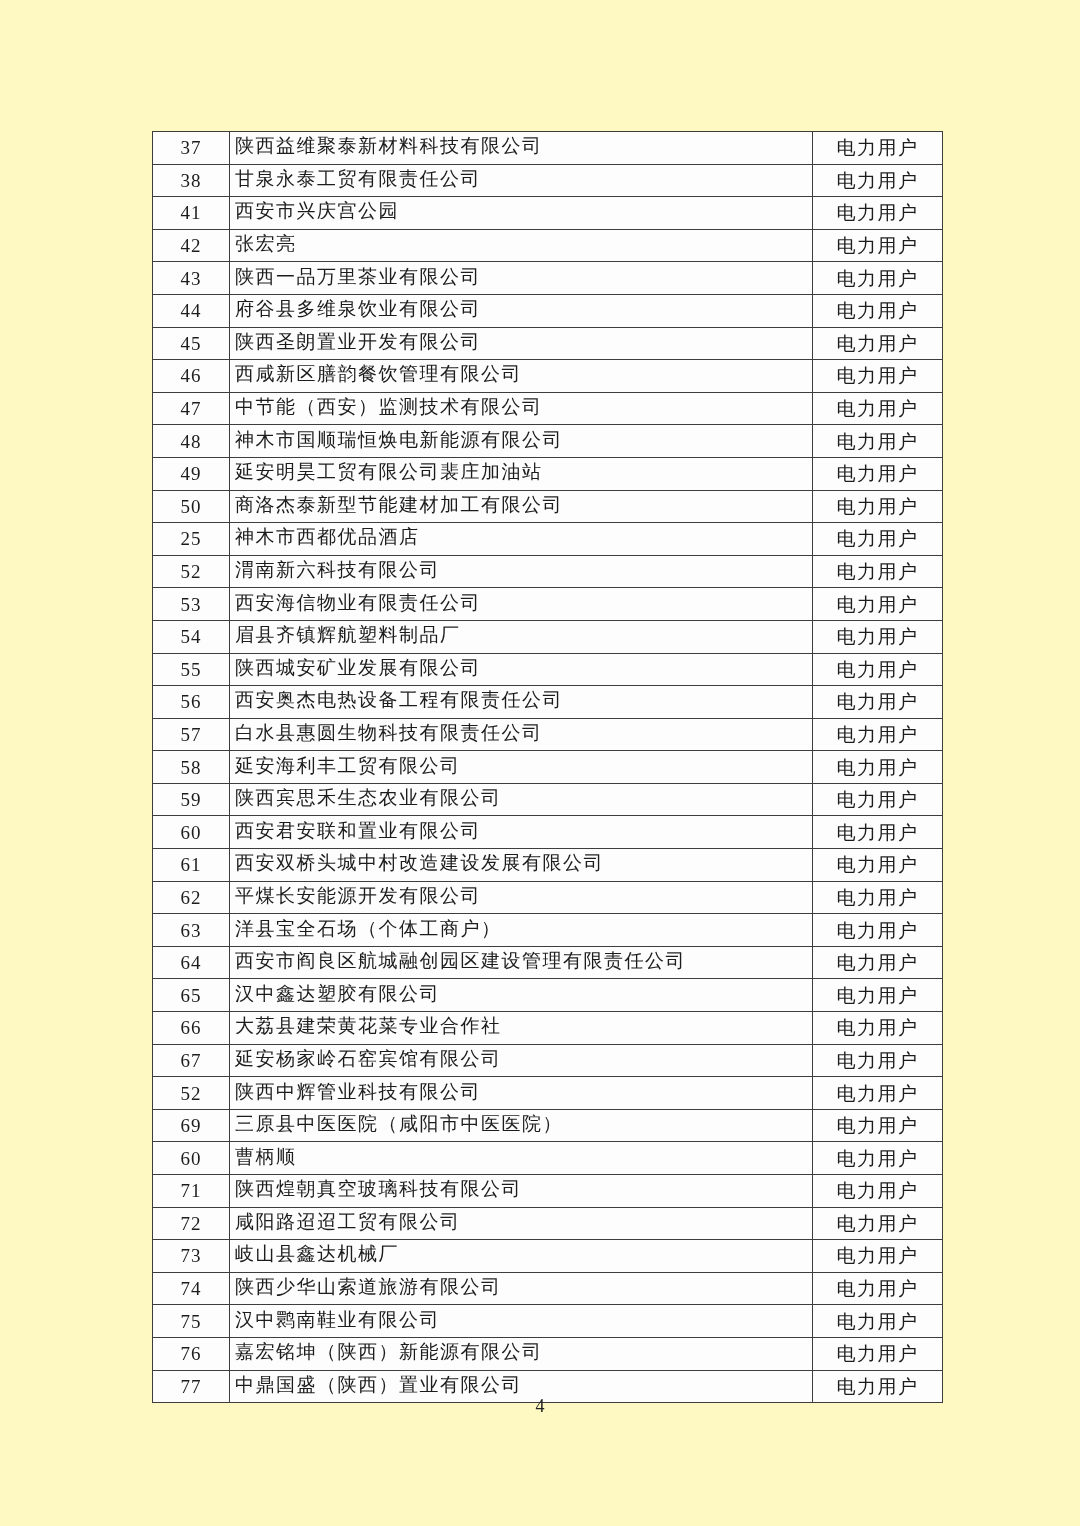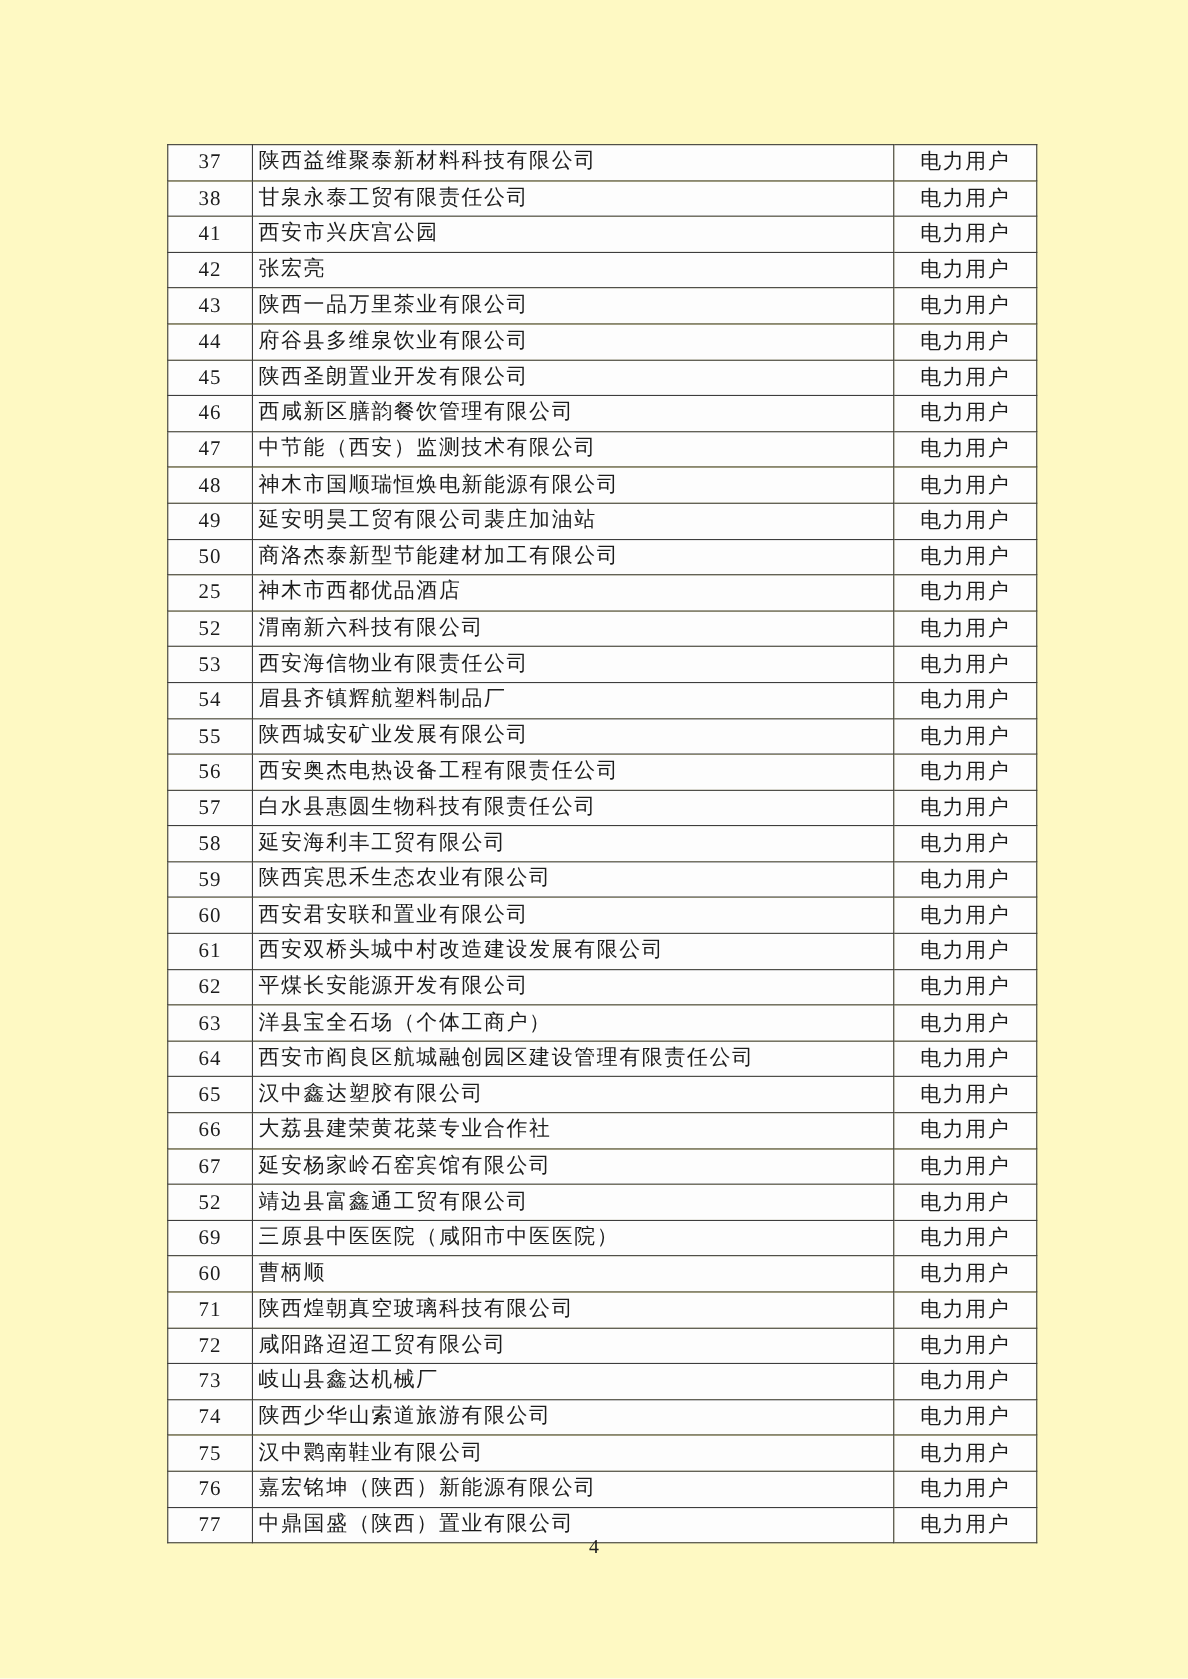--- a/index.html
+++ b/index.html
@@ -208,21 +208,21 @@
     <td class="col-name">大荔县建荣黄花菜专业合作社</td>
     <td class="col-type">电力用户</td>
   </tr>
         <tr>
     <td class="col-no">67</td>
     <td class="col-name">延安杨家岭石窑宾馆有限公司</td>
     <td class="col-type">电力用户</td>
   </tr>
         <tr>
     <td class="col-no">52</td>
-    <td class="col-name">靖边县富鑫通工贸有限公司</td>
+    <td class="col-name">陕西中辉管业科技有限公司</td>
     <td class="col-type">电力用户</td>
   </tr>
         <tr>
     <td class="col-no">69</td>
     <td class="col-name">三原县中医医院（咸阳市中医医院）</td>
     <td class="col-type">电力用户</td>
   </tr>
         <tr>
     <td class="col-no">60</td>
     <td class="col-name">曹柄顺</td>

